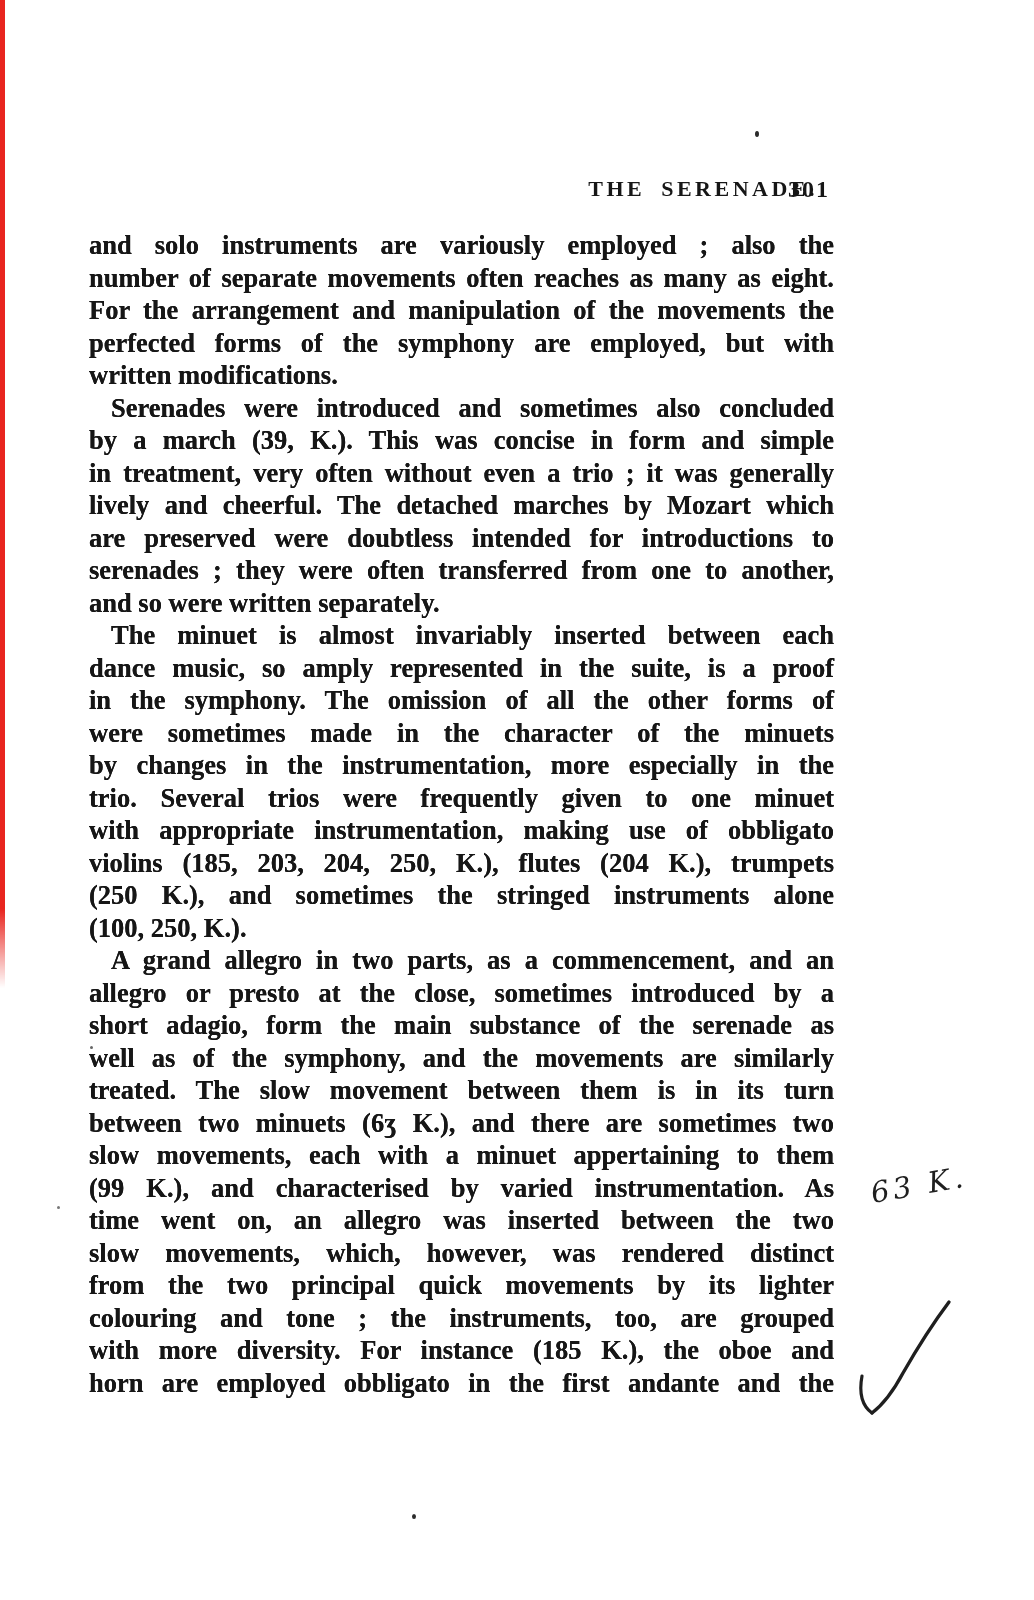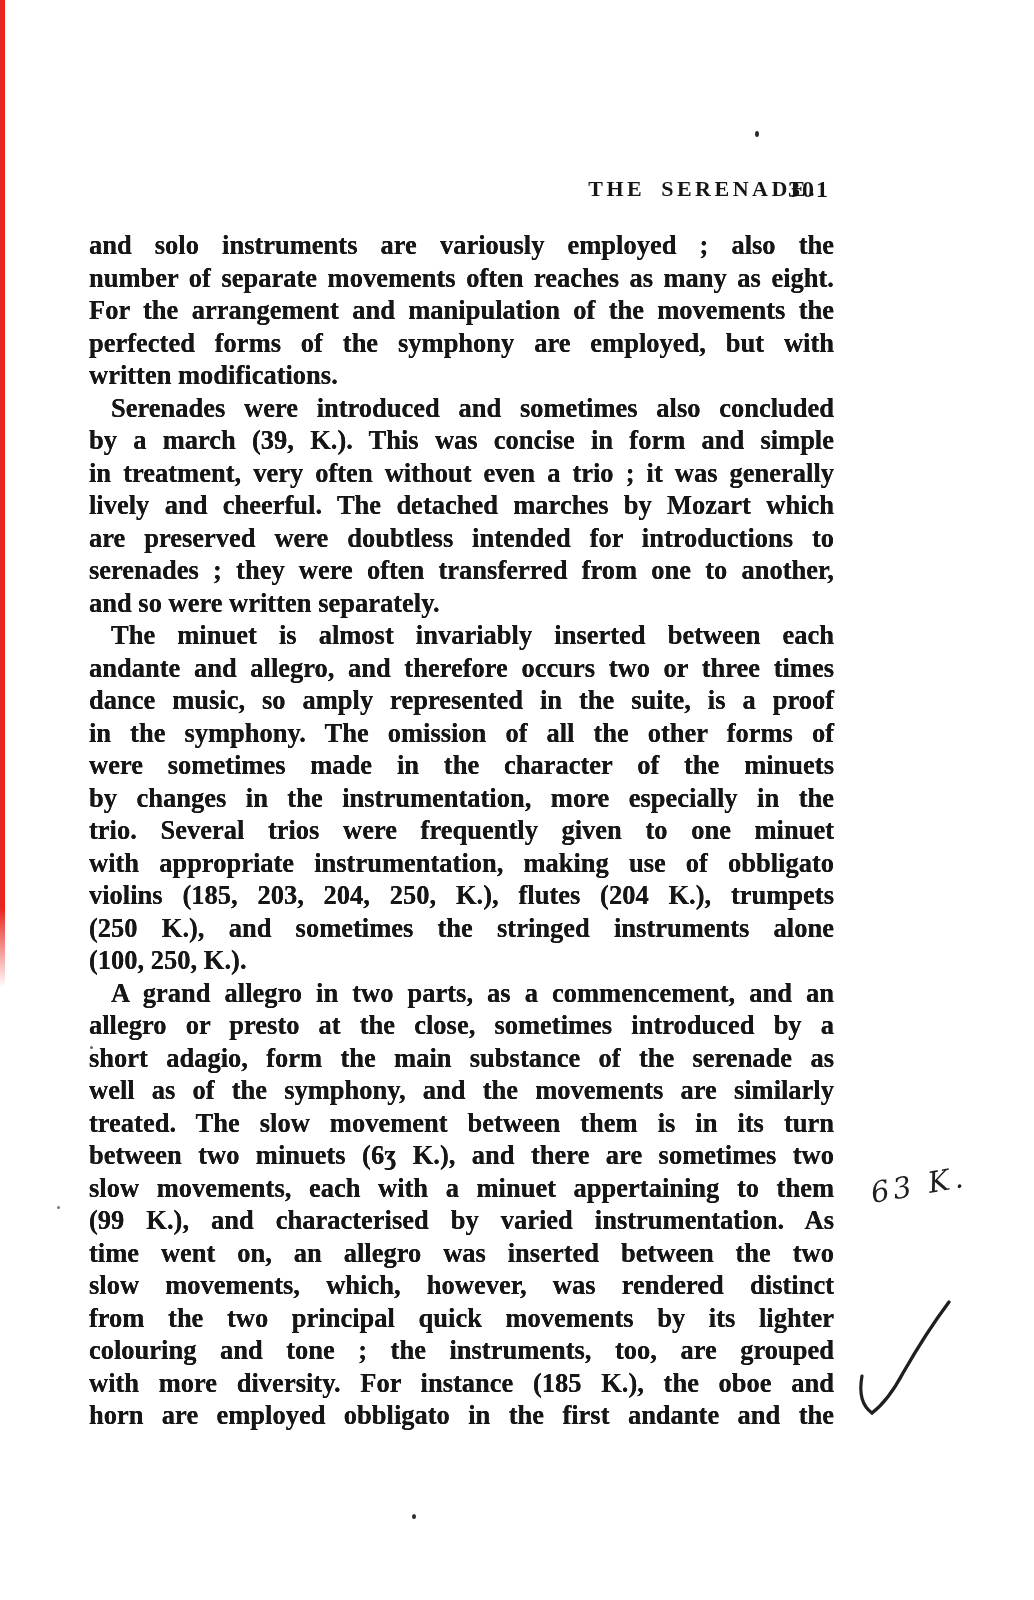--- a/index.html
+++ b/index.html
@@ -72,21 +72,20 @@
       <div class="line">perfected forms of the symphony are employed, but with</div>
       <div class="line last">written modifications.</div>
       <div class="line indent">Serenades were introduced and sometimes also concluded</div>
       <div class="line">by a march (39, K.).  This was concise in form and simple</div>
       <div class="line">in treatment, very often without even a trio ; it was generally</div>
       <div class="line">lively and cheerful.  The detached marches by Mozart which</div>
       <div class="line">are preserved were doubtless intended for introductions to</div>
       <div class="line">serenades ; they were often transferred from one to another,</div>
       <div class="line last">and so were written separately.</div>
       <div class="line indent">The minuet is almost invariably inserted between each</div>
-      <div class="line">andante and allegro, and therefore occurs two or three times</div>
       <div class="line">dance music, so amply represented in the suite, is a proof</div>
       <div class="line">in the symphony.  The omission of all the other forms of</div>
       <div class="line">were sometimes made in the character of the minuets</div>
       <div class="line">by changes in the instrumentation, more especially in the</div>
       <div class="line">trio.  Several trios were frequently given to one minuet</div>
       <div class="line">with appropriate instrumentation, making use of obbligato</div>
       <div class="line">violins (185, 203, 204, 250, K.), flutes (204 K.), trumpets</div>
       <div class="line">(250 K.), and sometimes the stringed instruments alone</div>
       <div class="line last">(100, 250, K.).</div>
       <div class="line indent">A grand allegro in two parts, as a commencement, and an</div>

